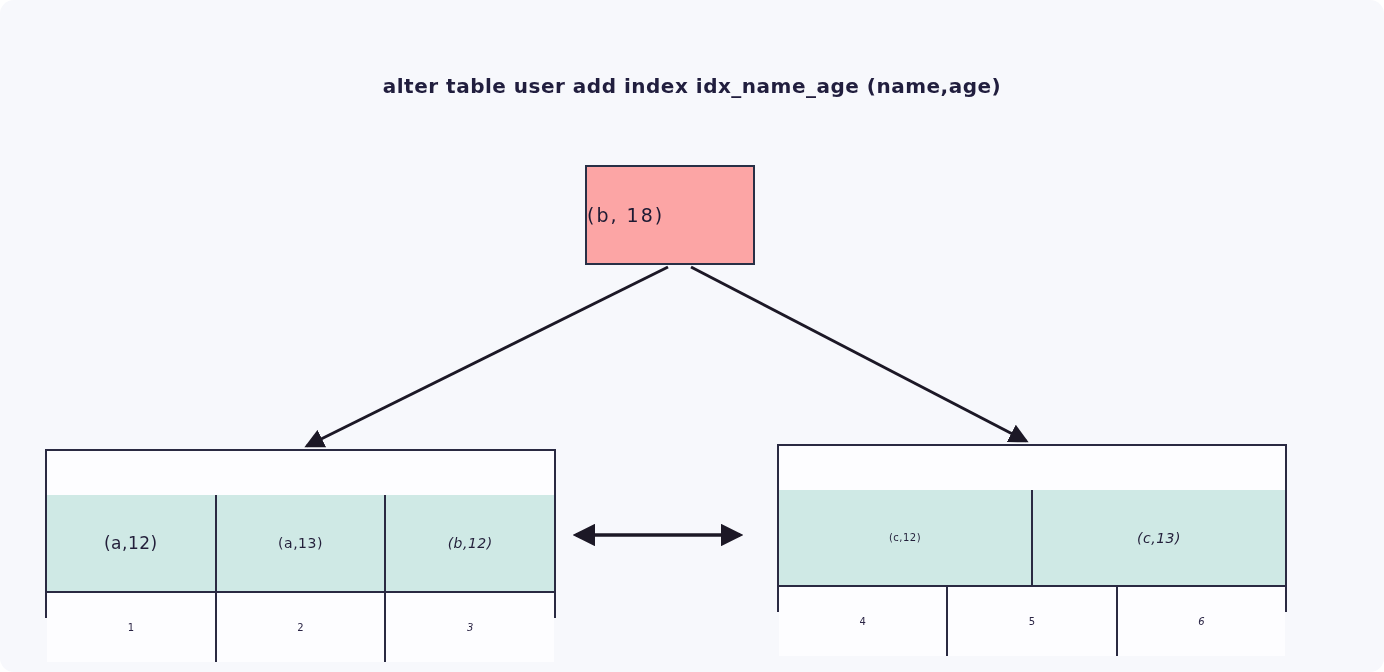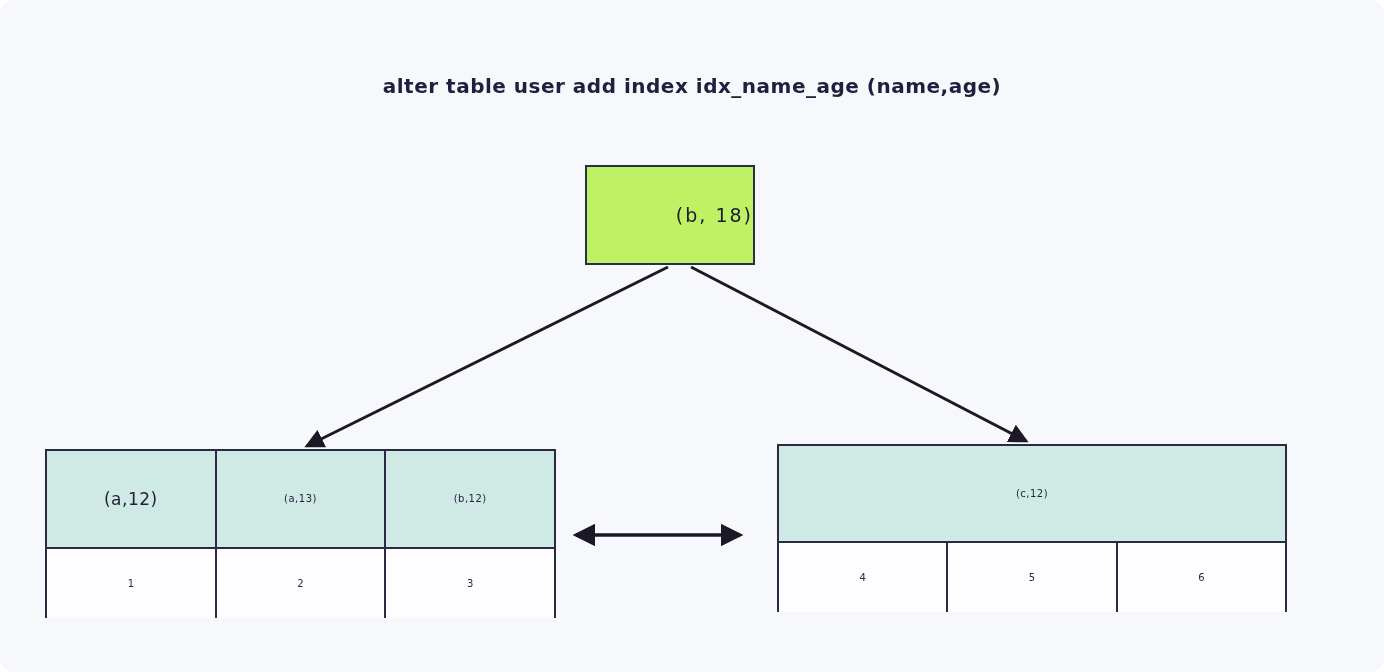--- a/index.html
+++ b/index.html
@@ -26,62 +26,63 @@
     font-weight: 700;
     letter-spacing: 0.5px;
     color: #211e3e;
   }
   .root-node {
     position: absolute;
     left: 585px;
     top: 165px;
     width: 170px;
     height: 100px;
-    background: #bef264;
+    background: #fca5a5;
     border: 2px solid #283046;
     box-sizing: border-box;
     display: flex;
     align-items: center;
-    justify-content: flex-end;
+    justify-content: flex-start;
   }
   .root-node-label {
     font-size: 19px;
     letter-spacing: 2px;
     color: #1d1a33;
   }
   .page-table {
     position: absolute;
     box-sizing: border-box;
     border: 2px solid #2a2a42;
     background: #fdfdff;
   }
   .page-table.left  { left: 45px;  top: 449px; width: 511px; height: 169px; }
   .page-table.right { left: 777px; top: 444px; width: 510px; height: 168px; }
   .key-row {
     display: flex;
     height: 58%;
     border-bottom: 2px solid #2a2a42;
     background: #cfe9e5;
+    margin-top: 44px;
   }
   .id-row {
     display: flex;
     height: 42%;
     background: #fdfdff;
   }
   .cell {
     flex: 1;
     display: flex;
     align-items: center;
     justify-content: center;
     border-right: 2px solid #2a2a42;
     box-sizing: border-box;
     color: #231f3a;
   }
-  .cell:last-child { border-right: none; }
-  .key-label       { font-size: 10px; letter-spacing: 0.5px; }
+  .cell:last-child { border-right: none; font-style: italic; }
+  .key-label       { font-size: 14px; letter-spacing: 0.5px; }
   .key-label.large { font-size: 17px; }
   .key-label.medium{ font-size: 10px; }
   .id-label        { font-size: 10px; color: #2b2545; }
   .edges-svg {
     position: absolute;
     left: 0;
     top: 0;
     width: 1384px;
     height: 672px;
     pointer-events: none;
@@ -132,20 +133,23 @@
         <span class="id-label">3</span>
       </div>
     </div>
   </div>
 
   <div class="page-table right">
     <div class="key-row">
       <div class="cell">
         <span class="key-label medium">(c,12)</span>
       </div>
+      <div class="cell">
+        <span class="key-label">(c,13)</span>
+      </div>
     </div>
     <div class="id-row">
       <div class="cell">
         <span class="id-label">4</span>
       </div>
       <div class="cell">
         <span class="id-label">5</span>
       </div>
       <div class="cell">
         <span class="id-label">6</span>

